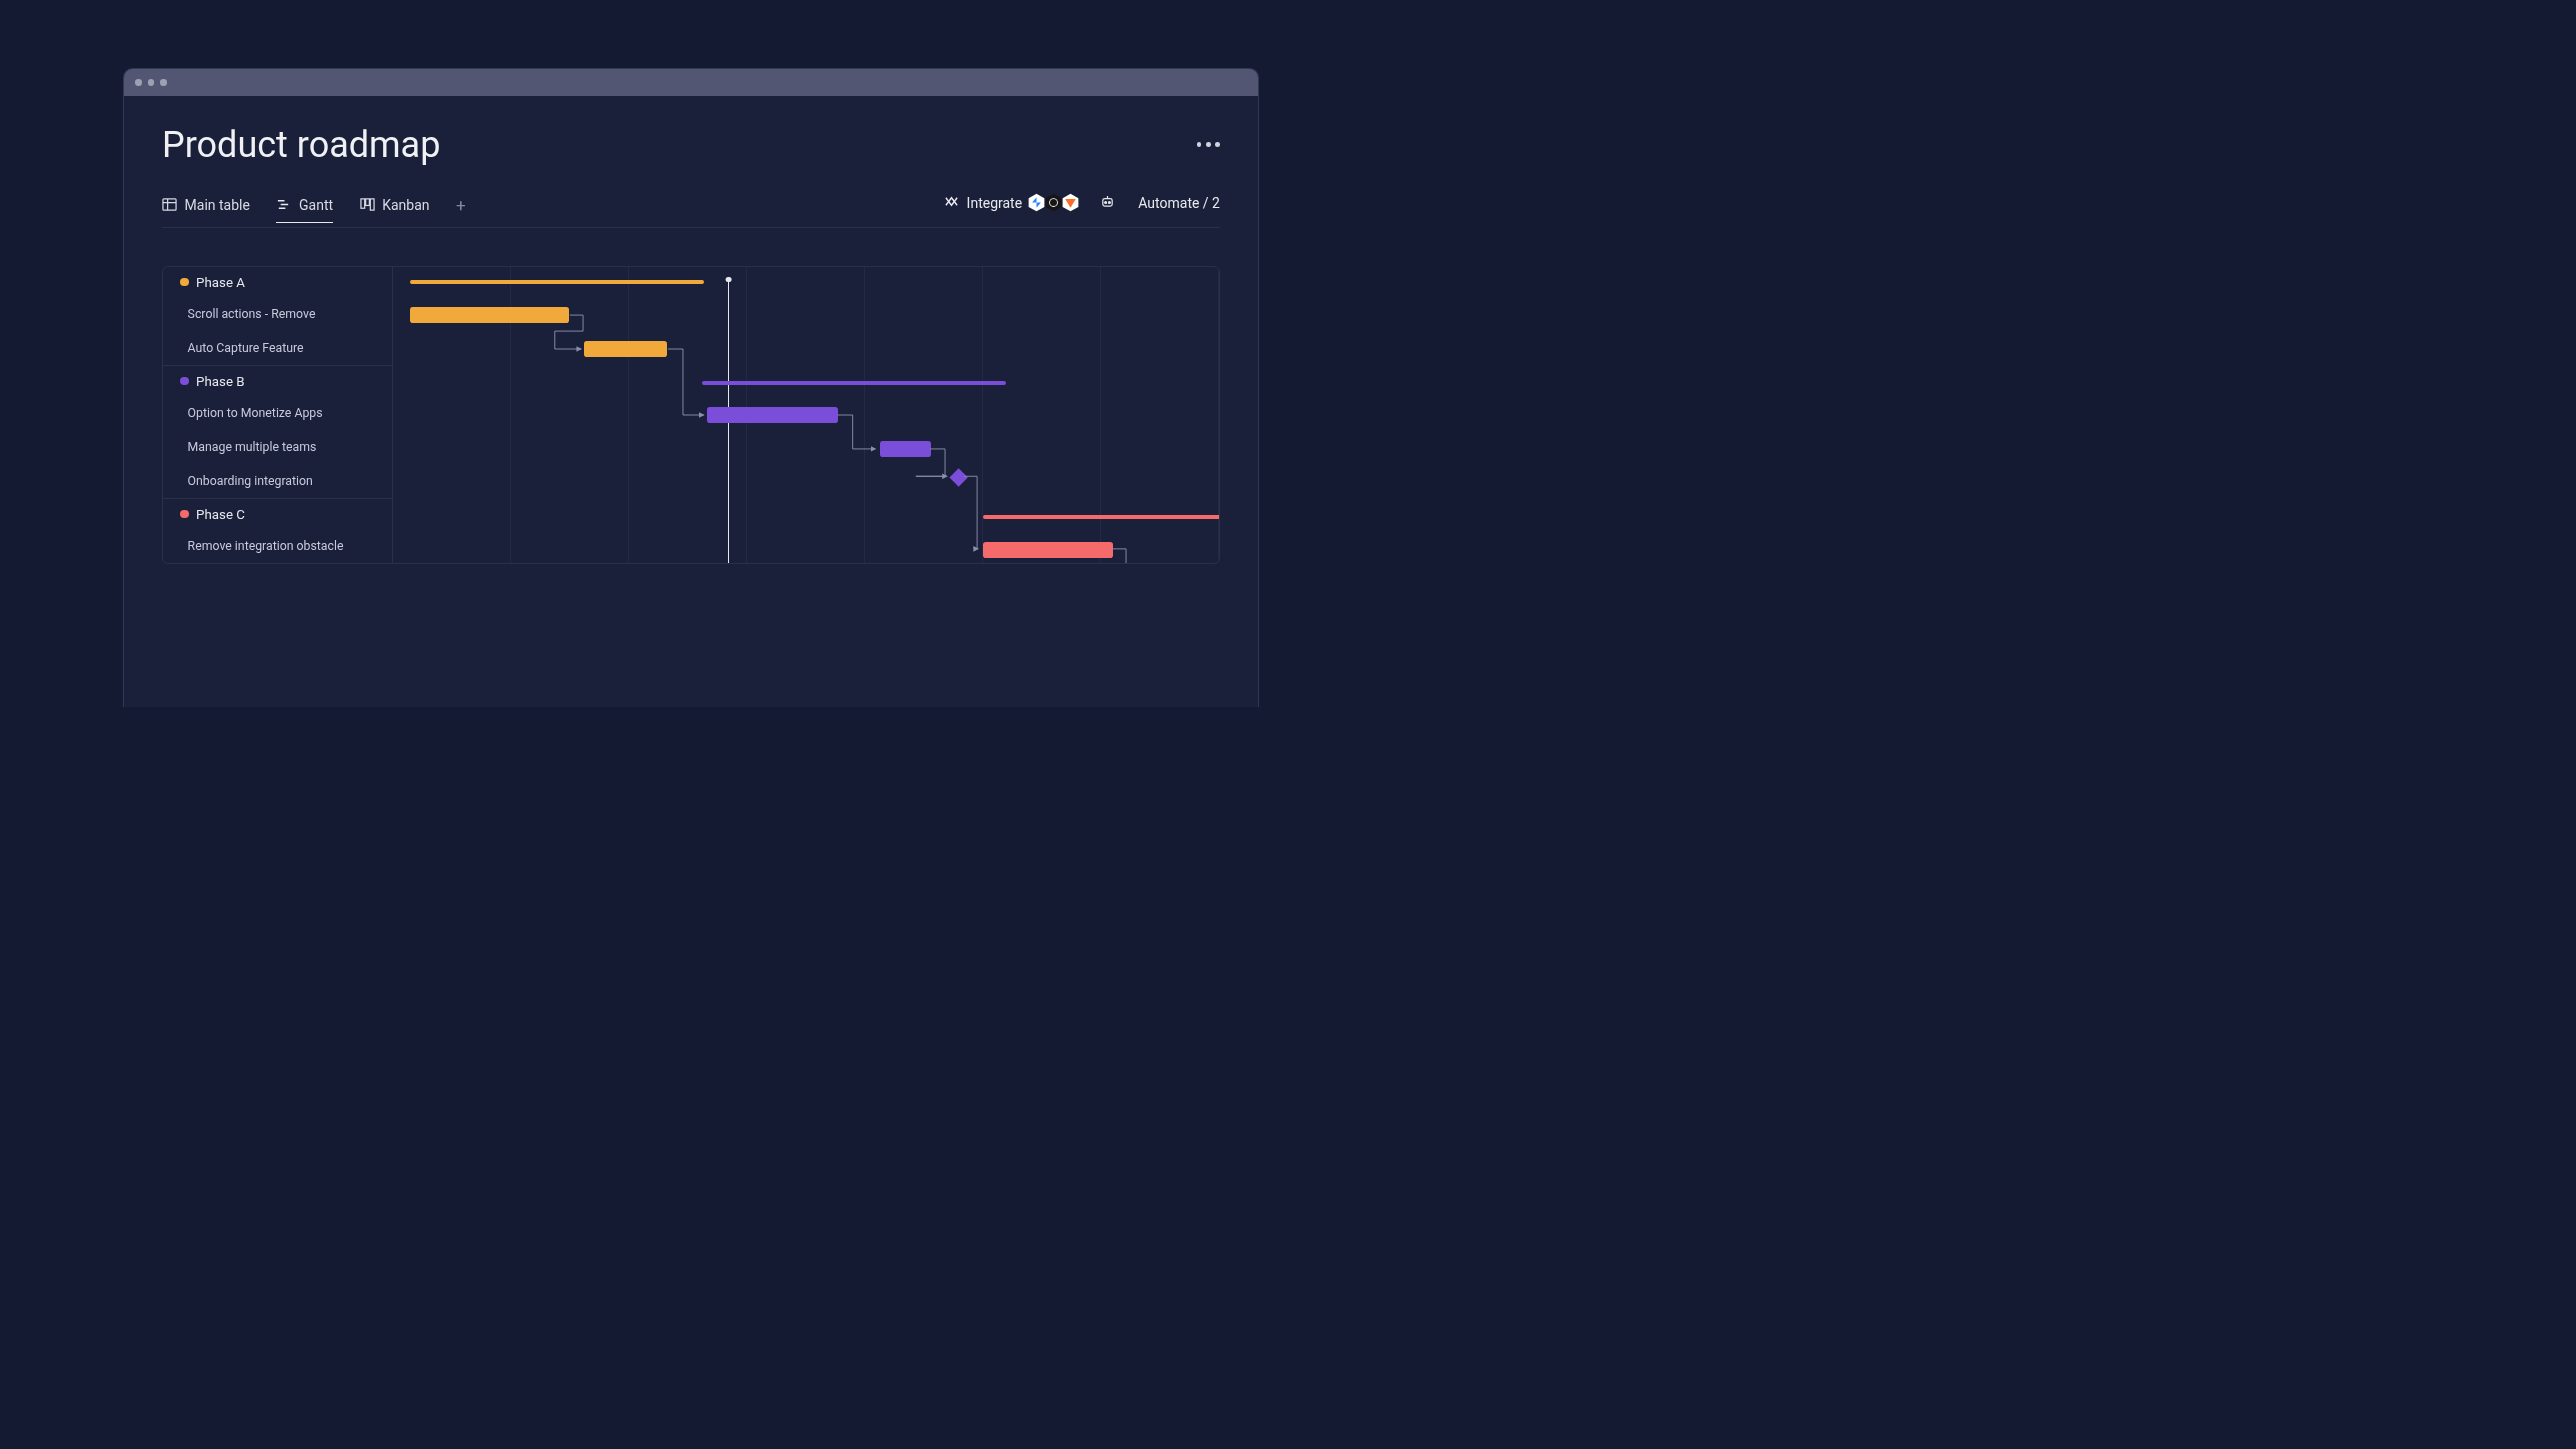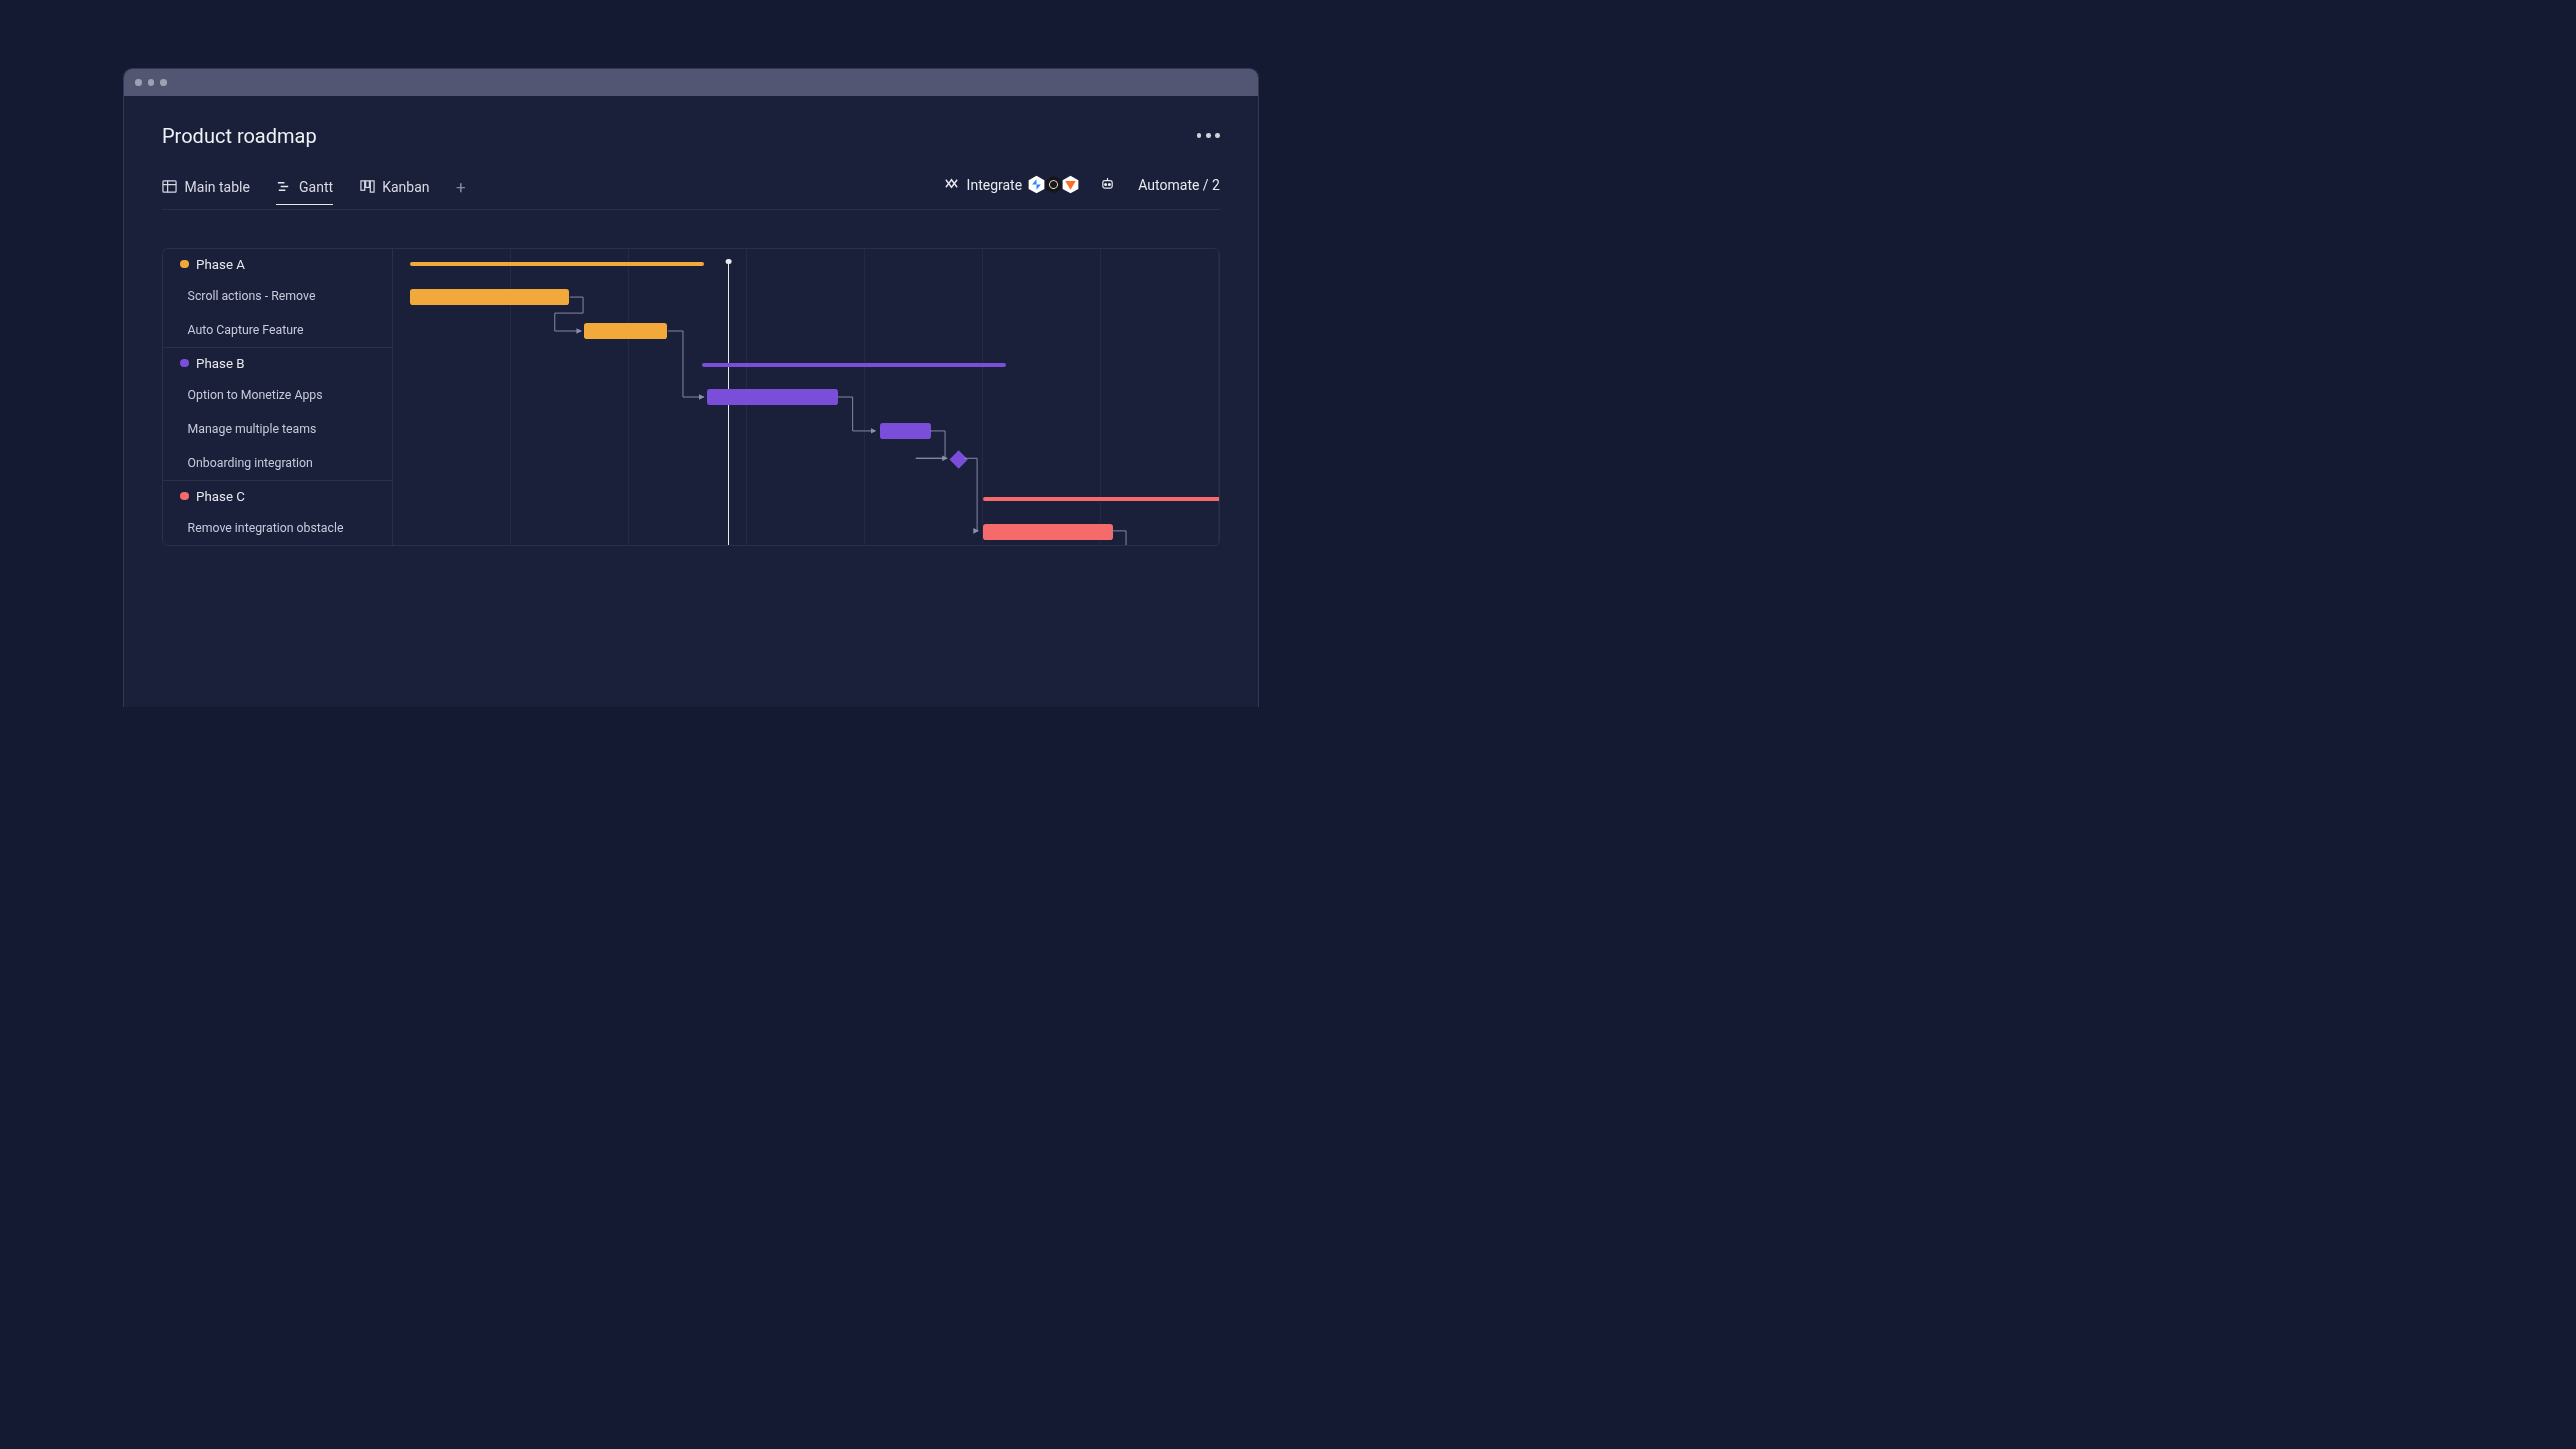--- a/index.html
+++ b/index.html
@@ -27,21 +27,21 @@
   height: 26.5px;
   background: #525672;
   display: flex;
   align-items: center;
   padding-left: 11.4px;
   gap: 5.7px;
 }
 .dot { width: 6.6px; height: 6.6px; border-radius: 50%; background: #9ea1b4; }
 .content { padding: 28px 38px 0 38px; }
 .header-row { display: flex; justify-content: space-between; align-items: center; }
-.page-title { font-size: 20px; font-weight: 400; color: #f0f1f5; }
+.page-title { font-size: 36px; font-weight: 400; color: #f0f1f5; }
 .more-dots { display: flex; gap: 4.7px; }
 .more-dots span { width: 4.7px; height: 4.7px; border-radius: 50%; background: #d0d2dc; }
 .tabs-row {
   display: flex;
   align-items: center;
   margin-top: 26.5px;
   border-bottom: 0.9px solid #2a2f4a;
 }
 .tabs-left { display: flex; align-items: center; gap: 26.5px; flex: 1; }
 .tab { display: flex; align-items: center; gap: 7.6px; padding-bottom: 9.5px; font-size: 14px; color: #d8dae3; cursor: pointer; }

